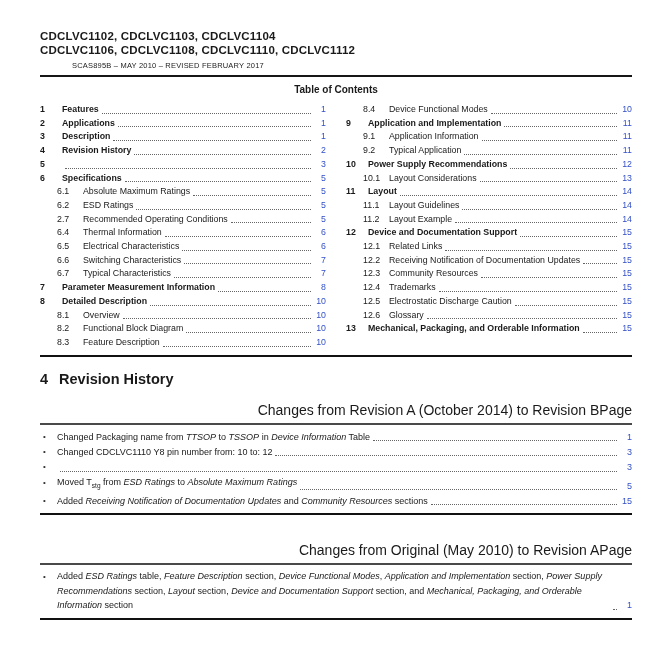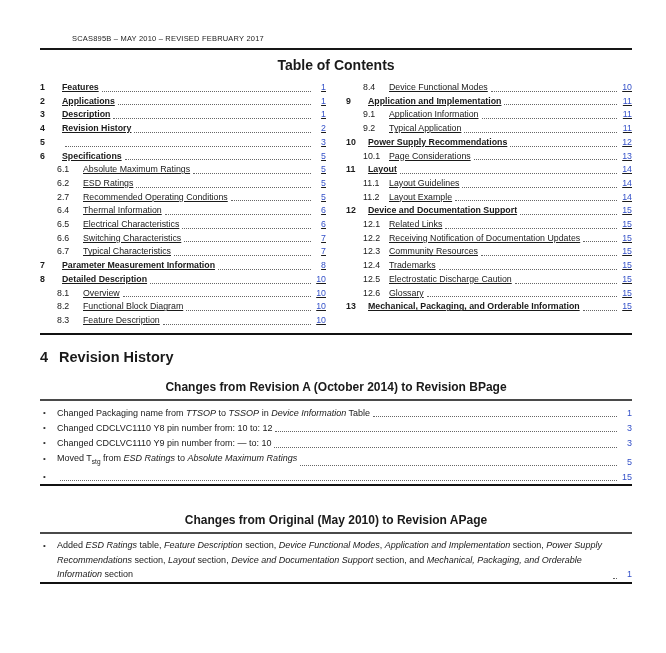--- a/index.html
+++ b/index.html
@@ -10,56 +10,58 @@
     font-family:"Liberation Sans", sans-serif; color:var(--ink);
   }
   .page{ padding:30px 34px 0 40px; }
 
   
   .hdr-title{ font-size:11.5px; font-weight:bold; line-height:13.5px; letter-spacing:.2px; }
   .hdr-code{ font-size:7.5px; margin-top:4px; color:#222; letter-spacing:.2px;padding-left:32px; }
   .hdr-rule{ border:none; border-top:2px solid #161616; margin-top:5px; }
 
   
-  .toc-title{ text-align:center; font-size:14px; font-weight:bold; margin-top:7px; }
+  .toc-title{ text-align:center; font-size:10px; font-weight:bold; margin-top:7px; }
   .toc-cols{ display:flex; gap:20px; margin-top:8px; }
   .toc-col{ width:286px; flex:none; }
   .toc-row{ display:flex; font-size:8.8px; line-height:13.7px; }
   .toc-row .toc-num{ flex:none; width:22px; font-weight:bold; }
   .toc-row.sub{ padding-left:17px; font-weight:normal; }
   .toc-row.sub .toc-num{ width:26px; font-weight:normal; }
-  .toc-main{ flex:1; display:flex; min-width:0;text-decoration:underline; }
+  .toc-main{ flex:1; display:flex; min-width:0; }
   .toc-label{ font-weight:bold; }
   .toc-row.sub .toc-label{ font-weight:normal; white-space:nowrap; }
   .leader{ flex:1 1 6px; border-bottom:1.5px dotted var(--leader); margin:0 3px 3px 3px; min-width:4px; }
   .pagelink{ color:var(--link); flex:none; min-width:12px; text-align:right; }
   .toc-bottom-rule{ border:none; border-top:2.5px solid #111; margin-top:5px; }
 
   
   .rev-heading{ margin-top:14px; font-size:14.5px; font-weight:bold; display:flex; gap:11px; }
   .rev-table{ margin-top:15px; }
   .rev-table.second{ margin-top:27px; }
-  .rev-caption-row{ display:flex; justify-content:center; font-size:12px; font-weight:bold; padding-bottom:5px; }
+  .rev-caption-row{ display:flex; justify-content:flex-end; font-size:14px; font-weight:normal; padding-bottom:5px; }
   .rev-caption-rule{ border:none; border-top:2px solid #4a4a4a; }
-  .rev-items{ padding-top:4px; }
+  .rev-items{ padding-top:4px; padding-bottom:5px; }
   .rev-item{ display:flex; font-size:9px; line-height:14.4px; }
   .rev-item .bullet{ flex:none; width:17px; padding-left:3px; color:#333; }
   .rev-item .bullet::before{ content:"•"; font-size:8px; }
   .rev-main{ flex:1; display:flex; align-items:flex-end; min-width:0; }
   .rev-text{ flex:0 1 auto; }
   .rev-text .it{ font-style:italic; }
   .rev-text sub{ font-size:6.5px; }
   .rev-bottom-rule{ border:none; border-top:2.2px solid #111; }
 </style>
 </head>
 <body>
 
 <div class="page">
 
   <div>
+    <div class="hdr-title">CDCLVC1102, CDCLVC1103, CDCLVC1104</div>
+    <div class="hdr-title">CDCLVC1106, CDCLVC1108, CDCLVC1110, CDCLVC1112</div>
     <div class="hdr-code">SCAS895B – MAY 2010 – REVISED FEBRUARY 2017</div>
     <hr class="hdr-rule">
   </div>
 
   <div class="toc-title">Table of Contents</div>
 
   <div class="toc-cols">
     <div class="toc-col" id="toc-left">
         <div class="toc-row">
           <span class="toc-num">1</span>
@@ -242,21 +244,21 @@
           <span class="toc-num">10</span>
           <span class="toc-main">
             <span class="toc-label">Power Supply Recommendations</span>
             <span class="leader"></span>
             <span class="pagelink">12</span>
           </span>
         </div>
         <div class="toc-row sub">
           <span class="toc-num">10.1</span>
           <span class="toc-main">
-            <span class="toc-label">Page Considerations</span>
+            <span class="toc-label">Layout Considerations</span>
             <span class="leader"></span>
             <span class="pagelink">13</span>
           </span>
         </div>
         <div class="toc-row">
           <span class="toc-num">11</span>
           <span class="toc-main">
             <span class="toc-label">Layout</span>
             <span class="leader"></span>
             <span class="pagelink">14</span>
@@ -372,36 +374,36 @@
             <span class="bullet"></span>
             <span class="rev-main">
               <span class="rev-text"><span>Changed CDCLVC1110 Y8 pin number from: 10 to: 12</span></span>
               <span class="leader"></span>
               <span class="pagelink">3</span>
             </span>
           </div>
           <div class="rev-item">
             <span class="bullet"></span>
             <span class="rev-main">
-              <span class="rev-text"><span>Changed CDCLVC1110 Y9 pin number from: — to: 10</span></span>
               <span class="leader"></span>
               <span class="pagelink">3</span>
             </span>
           </div>
           <div class="rev-item">
             <span class="bullet"></span>
             <span class="rev-main">
               <span class="rev-text"><span>Moved T</span><sub>stg</sub><span> from </span><span class="it">ESD Ratings</span><span> to </span><span class="it">Absolute Maximum Ratings</span><span> </span></span>
               <span class="leader"></span>
               <span class="pagelink">5</span>
             </span>
           </div>
           <div class="rev-item">
             <span class="bullet"></span>
             <span class="rev-main">
+              <span class="rev-text"><span>Added </span><span class="it">Receiving Notification of Documentation Updates</span><span> and </span><span class="it">Community Resources</span><span> sections</span></span>
               <span class="leader"></span>
               <span class="pagelink">15</span>
             </span>
           </div>
         </div>
         <hr class="rev-bottom-rule">
       </div>
       <div class="rev-table second">
         <div class="rev-caption-row">
           <span>Changes from Original (May 2010) to Revision A</span>

